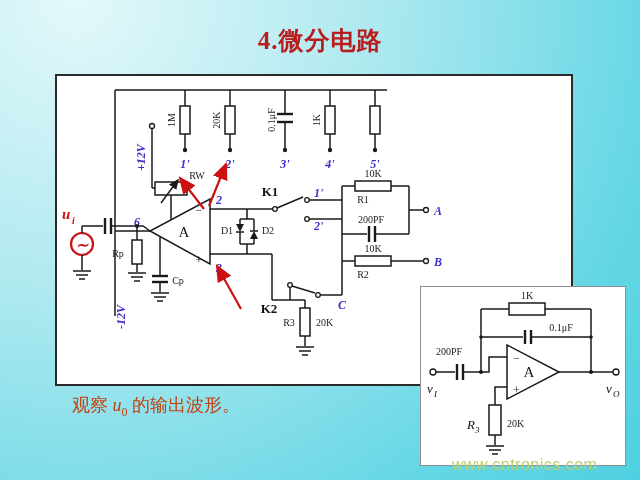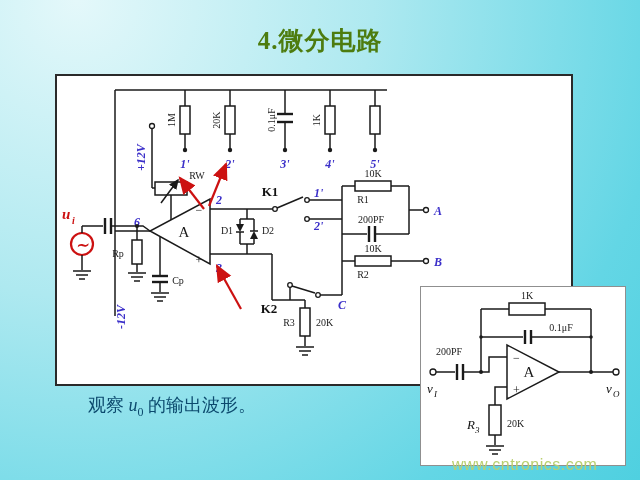--- a/index.html
+++ b/index.html
@@ -4,32 +4,32 @@
 <style>
   * { margin:0; padding:0; box-sizing:border-box; }
   html,body { width:640px; height:480px; overflow:hidden; }
   body {
     position:relative;
     background: radial-gradient(circle at 12% 0%, #e4f8fa 0%, #aee9f0 40%, #63d6e5 80%, #4fd0e0 100%);
     font-family:"Liberation Serif","DejaVu Serif",serif;
   }
   .title {
     position:absolute; top:24px; left:0; width:100%;
-    text-align:center; font-size:25px; font-weight:bold; color:#4d7c0f; letter-spacing:1px;
+    text-align:center; font-size:25px; font-weight:bold; color:#b91c1c; letter-spacing:1px;
   }
   .main-box {
     position:absolute; left:55px; top:74px; width:518px; height:312px;
     background:#fff; border:2px solid #2a2a2a; z-index:1;
   }
   .inset-box {
     position:absolute; left:420px; top:286px; width:206px; height:180px;
     background:#fff; border:1px solid #8f8f8f; z-index:2;
   }
   .caption {
-    position:absolute; left:88px; top:393px; font-size:18px; color:#0c4a6e; z-index:0;
+    position:absolute; left:72px; top:393px; font-size:18px; color:#c2410c; z-index:0;
   }
   .caption sub { font-size:12px; }
   .cap-var { font-style:italic; }
   .watermark {
     position:absolute; left:452px; top:456px; z-index:3;
     font-family:"Liberation Sans","DejaVu Sans",sans-serif;
     font-size:16px; color:#b9cf6f; letter-spacing:.5px;
   }
   svg { display:block; }
   .wire { stroke:#1a1a1a; stroke-width:1.5; fill:none; }

